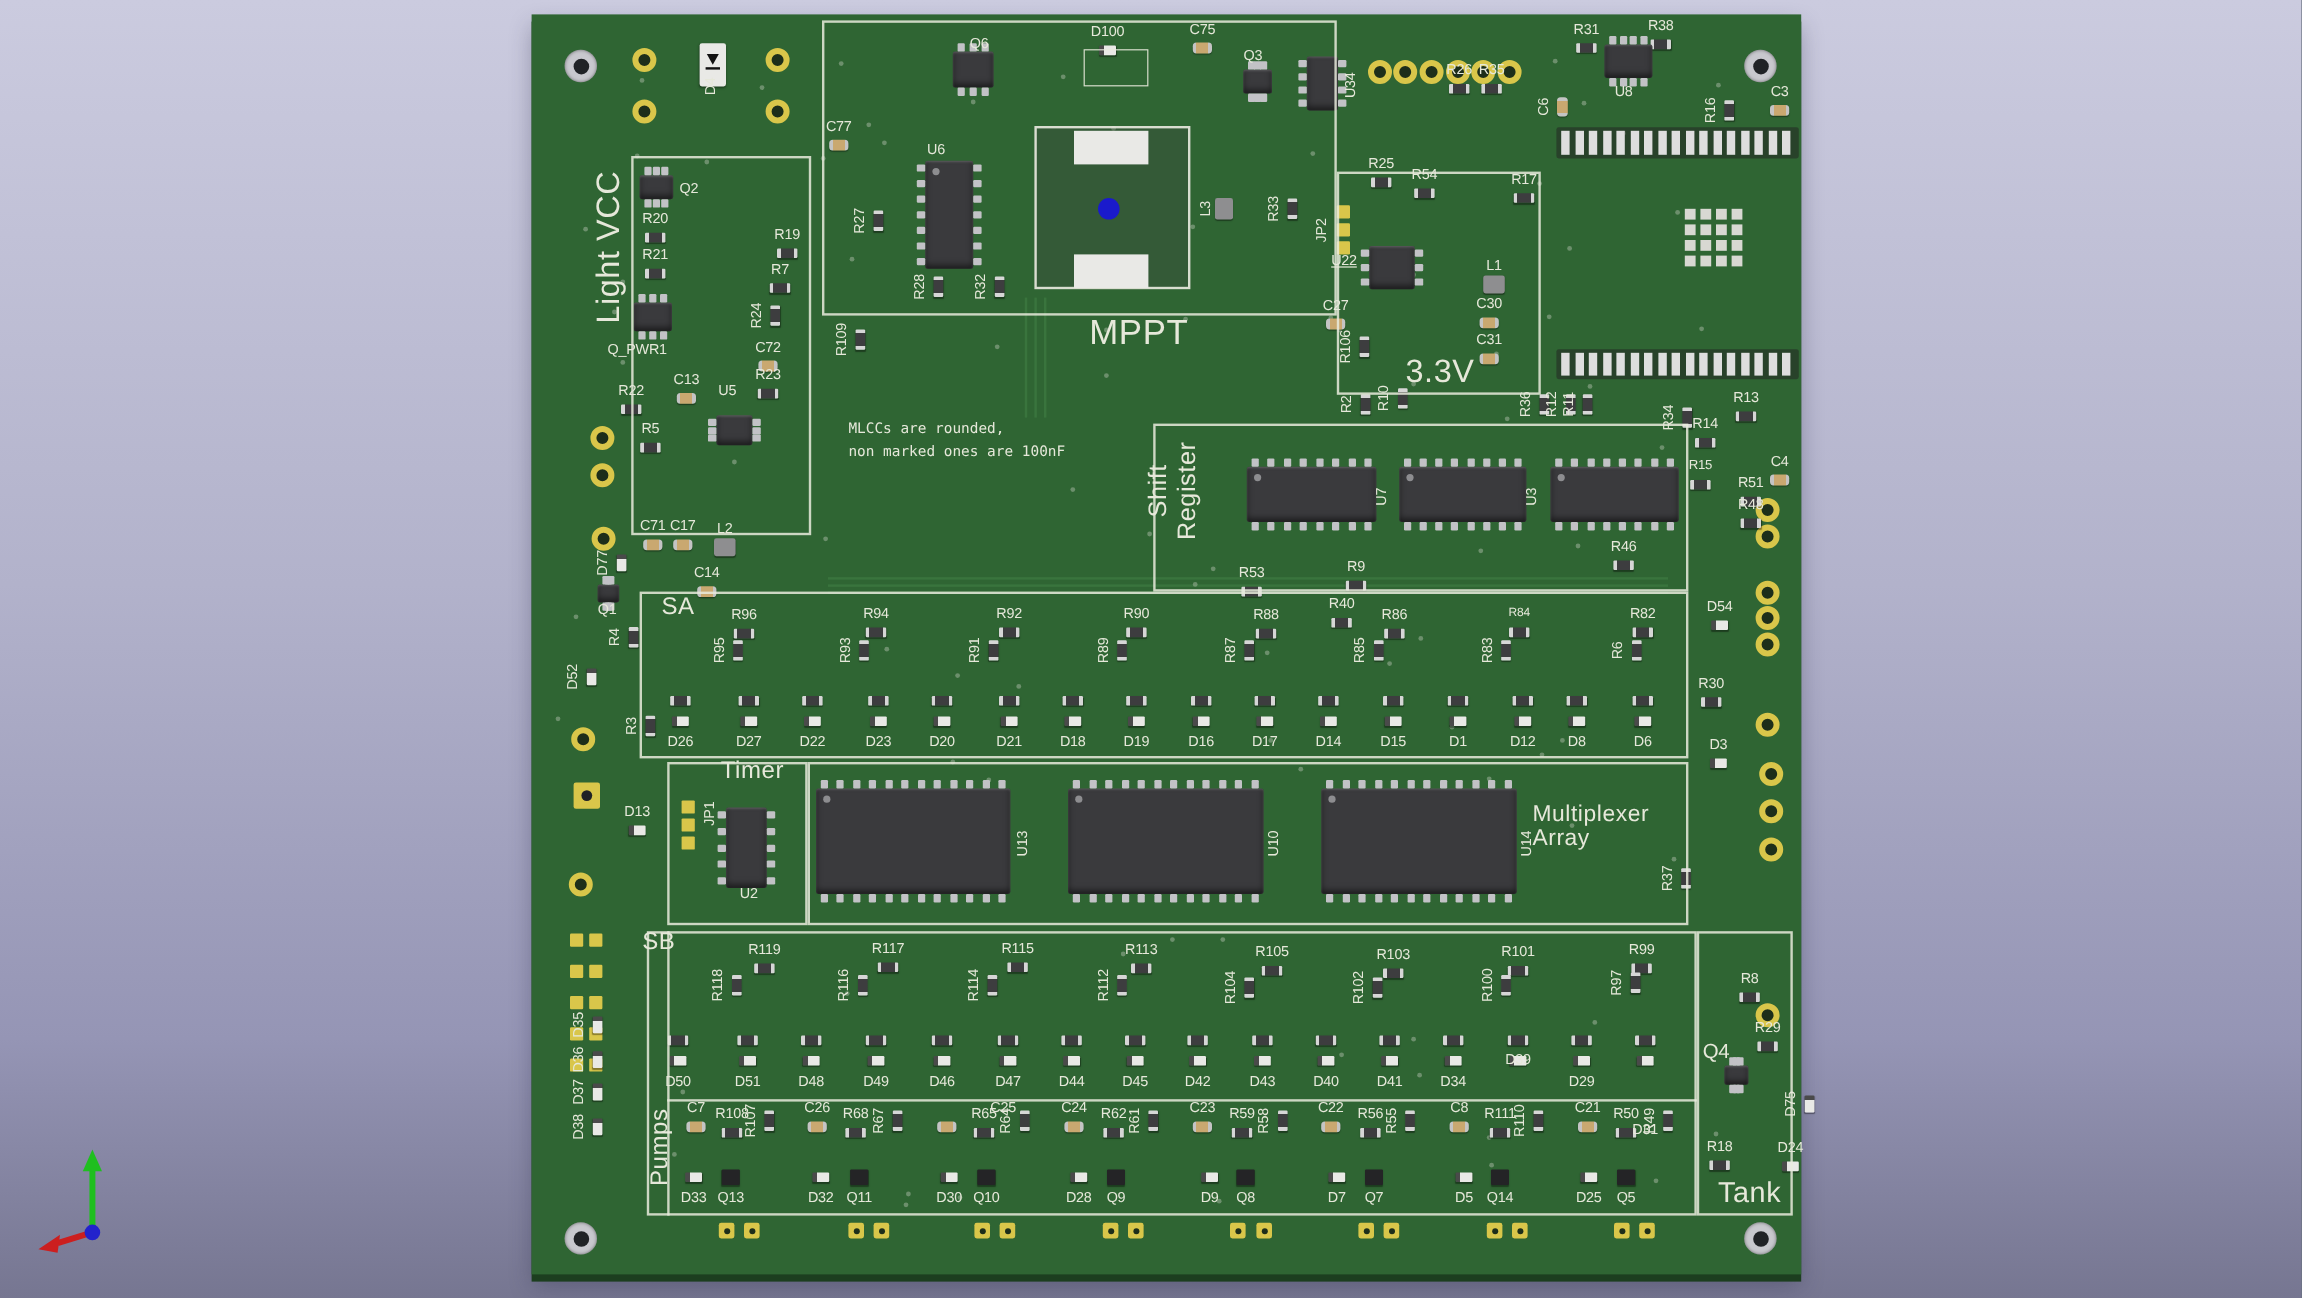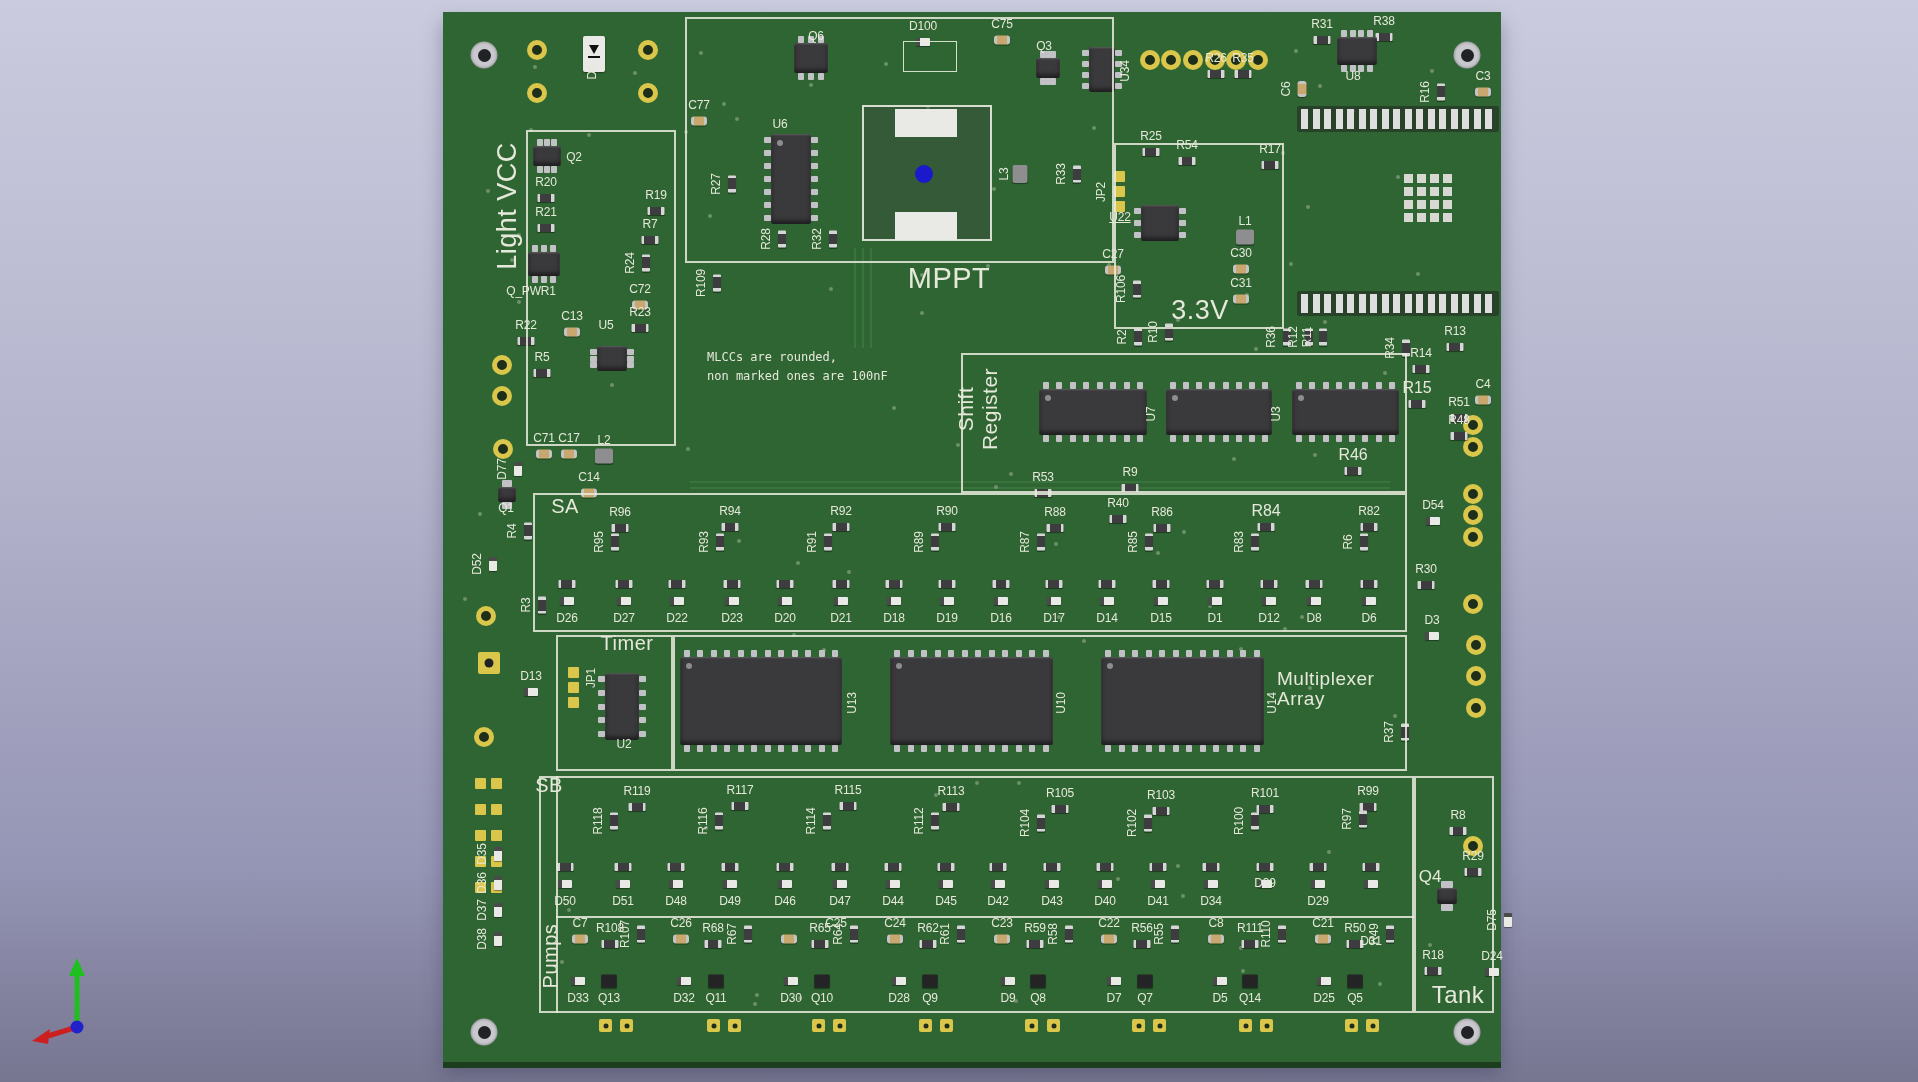--- a/index.html
+++ b/index.html
@@ -825,43 +825,43 @@
       <div class="silktext" style="position: absolute; left: 1216px; top: 58px; font-size: 12px; transform: translate(-50%, -50%);">R26</div>
       <div class="silktext" style="position: absolute; left: 1243px; top: 58px; font-size: 12px; transform: translate(-50%, -50%);">R35</div>
       <div class="silktext" style="position: absolute; left: 1286px; top: 89px; font-size: 12px; transform: translate(-50%, -50%) rotate(-90deg);">C6</div>
       <div class="silktext" style="position: absolute; left: 1322px; top: 24px; font-size: 12px; transform: translate(-50%, -50%);">R31</div>
       <div class="silktext" style="position: absolute; left: 1384px; top: 21px; font-size: 12px; transform: translate(-50%, -50%);">R38</div>
       <div class="silktext" style="position: absolute; left: 1353px; top: 76px; font-size: 12px; transform: translate(-50%, -50%);">U8</div>
       <div class="silktext" style="position: absolute; left: 1425px; top: 92px; font-size: 12px; transform: translate(-50%, -50%) rotate(-90deg);">R16</div>
       <div class="silktext" style="position: absolute; left: 1483px; top: 76px; font-size: 12px; transform: translate(-50%, -50%);">C3</div>
       <div class="silktext" style="position: absolute; left: 1455px; top: 331px; font-size: 12px; transform: translate(-50%, -50%);">R13</div>
       <div class="silktext" style="position: absolute; left: 1421px; top: 353px; font-size: 12px; transform: translate(-50%, -50%);">R14</div>
-      <div class="silktext" style="position: absolute; left: 1417px; top: 388px; font-size: 16px; transform: translate(-50%, -50%);">R15</div>
+      <div class="silktext" style="position: absolute; left: 1417px; top: 388px; font-size: 11px; transform: translate(-50%, -50%);">R15</div>
       <div class="silktext" style="position: absolute; left: 1483px; top: 384px; font-size: 12px; transform: translate(-50%, -50%);">C4</div>
       <div class="silktext" style="position: absolute; left: 1459px; top: 402px; font-size: 12px; transform: translate(-50%, -50%);">R51</div>
       <div class="silktext" style="position: absolute; left: 1459px; top: 420px; font-size: 12px; transform: translate(-50%, -50%);">R48</div>
       <div class="silktext" style="position: absolute; left: 1271px; top: 337px; font-size: 12px; transform: translate(-50%, -50%) rotate(-90deg);">R36</div>
       <div class="silktext" style="position: absolute; left: 1293px; top: 337px; font-size: 12px; transform: translate(-50%, -50%) rotate(-90deg);">R12</div>
       <div class="silktext" style="position: absolute; left: 1307px; top: 337px; font-size: 12px; transform: translate(-50%, -50%) rotate(-90deg);">R11</div>
       <div class="silktext" style="position: absolute; left: 1390px; top: 348px; font-size: 12px; transform: translate(-50%, -50%) rotate(-90deg);">R34</div>
       <div class="silktext" style="position: absolute; left: 1153px; top: 332px; font-size: 12px; transform: translate(-50%, -50%) rotate(-90deg);">R10</div>
       <div class="silktext" style="position: absolute; left: 1122px; top: 337px; font-size: 12px; transform: translate(-50%, -50%) rotate(-90deg);">R2</div>
       <div class="silktext" style="position: absolute; left: 1151px; top: 414px; font-size: 12px; transform: translate(-50%, -50%) rotate(-90deg);">U7</div>
       <div class="silktext" style="position: absolute; left: 1276px; top: 414px; font-size: 12px; transform: translate(-50%, -50%) rotate(-90deg);">U3</div>
-      <div class="silktext" style="position: absolute; left: 1353px; top: 455px; font-size: 16px; transform: translate(-50%, -50%);">R46</div>
+      <div class="silktext" style="position: absolute; left: 1353px; top: 455px; font-size: 12px; transform: translate(-50%, -50%);">R46</div>
       <div class="silktext" style="position: absolute; left: 1043px; top: 477px; font-size: 12px; transform: translate(-50%, -50%);">R53</div>
       <div class="silktext" style="position: absolute; left: 1130px; top: 472px; font-size: 12px; transform: translate(-50%, -50%);">R9</div>
       <div class="silktext" style="position: absolute; left: 1118px; top: 503px; font-size: 12px; transform: translate(-50%, -50%);">R40</div>
       <div class="silktext" style="position: absolute; left: 620px; top: 512px; font-size: 12px; transform: translate(-50%, -50%);">R96</div>
       <div class="silktext" style="position: absolute; left: 730px; top: 511px; font-size: 12px; transform: translate(-50%, -50%);">R94</div>
       <div class="silktext" style="position: absolute; left: 841px; top: 511px; font-size: 12px; transform: translate(-50%, -50%);">R92</div>
       <div class="silktext" style="position: absolute; left: 947px; top: 511px; font-size: 12px; transform: translate(-50%, -50%);">R90</div>
       <div class="silktext" style="position: absolute; left: 1055px; top: 512px; font-size: 12px; transform: translate(-50%, -50%);">R88</div>
       <div class="silktext" style="position: absolute; left: 1162px; top: 512px; font-size: 12px; transform: translate(-50%, -50%);">R86</div>
-      <div class="silktext" style="position: absolute; left: 1266px; top: 511px; font-size: 16px; transform: translate(-50%, -50%);">R84</div>
+      <div class="silktext" style="position: absolute; left: 1266px; top: 511px; font-size: 10px; transform: translate(-50%, -50%);">R84</div>
       <div class="silktext" style="position: absolute; left: 1369px; top: 511px; font-size: 12px; transform: translate(-50%, -50%);">R82</div>
       <div class="silktext" style="position: absolute; left: 599px; top: 542px; font-size: 12px; transform: translate(-50%, -50%) rotate(-90deg);">R95</div>
       <div class="silktext" style="position: absolute; left: 704px; top: 542px; font-size: 12px; transform: translate(-50%, -50%) rotate(-90deg);">R93</div>
       <div class="silktext" style="position: absolute; left: 812px; top: 542px; font-size: 12px; transform: translate(-50%, -50%) rotate(-90deg);">R91</div>
       <div class="silktext" style="position: absolute; left: 919px; top: 542px; font-size: 12px; transform: translate(-50%, -50%) rotate(-90deg);">R89</div>
       <div class="silktext" style="position: absolute; left: 1025px; top: 542px; font-size: 12px; transform: translate(-50%, -50%) rotate(-90deg);">R87</div>
       <div class="silktext" style="position: absolute; left: 1133px; top: 542px; font-size: 12px; transform: translate(-50%, -50%) rotate(-90deg);">R85</div>
       <div class="silktext" style="position: absolute; left: 1239px; top: 542px; font-size: 12px; transform: translate(-50%, -50%) rotate(-90deg);">R83</div>
       <div class="silktext" style="position: absolute; left: 1348px; top: 542px; font-size: 12px; transform: translate(-50%, -50%) rotate(-90deg);">R6</div>
       <div class="silktext" style="position: absolute; left: 1433px; top: 505px; font-size: 12px; transform: translate(-50%, -50%);">D54</div>

